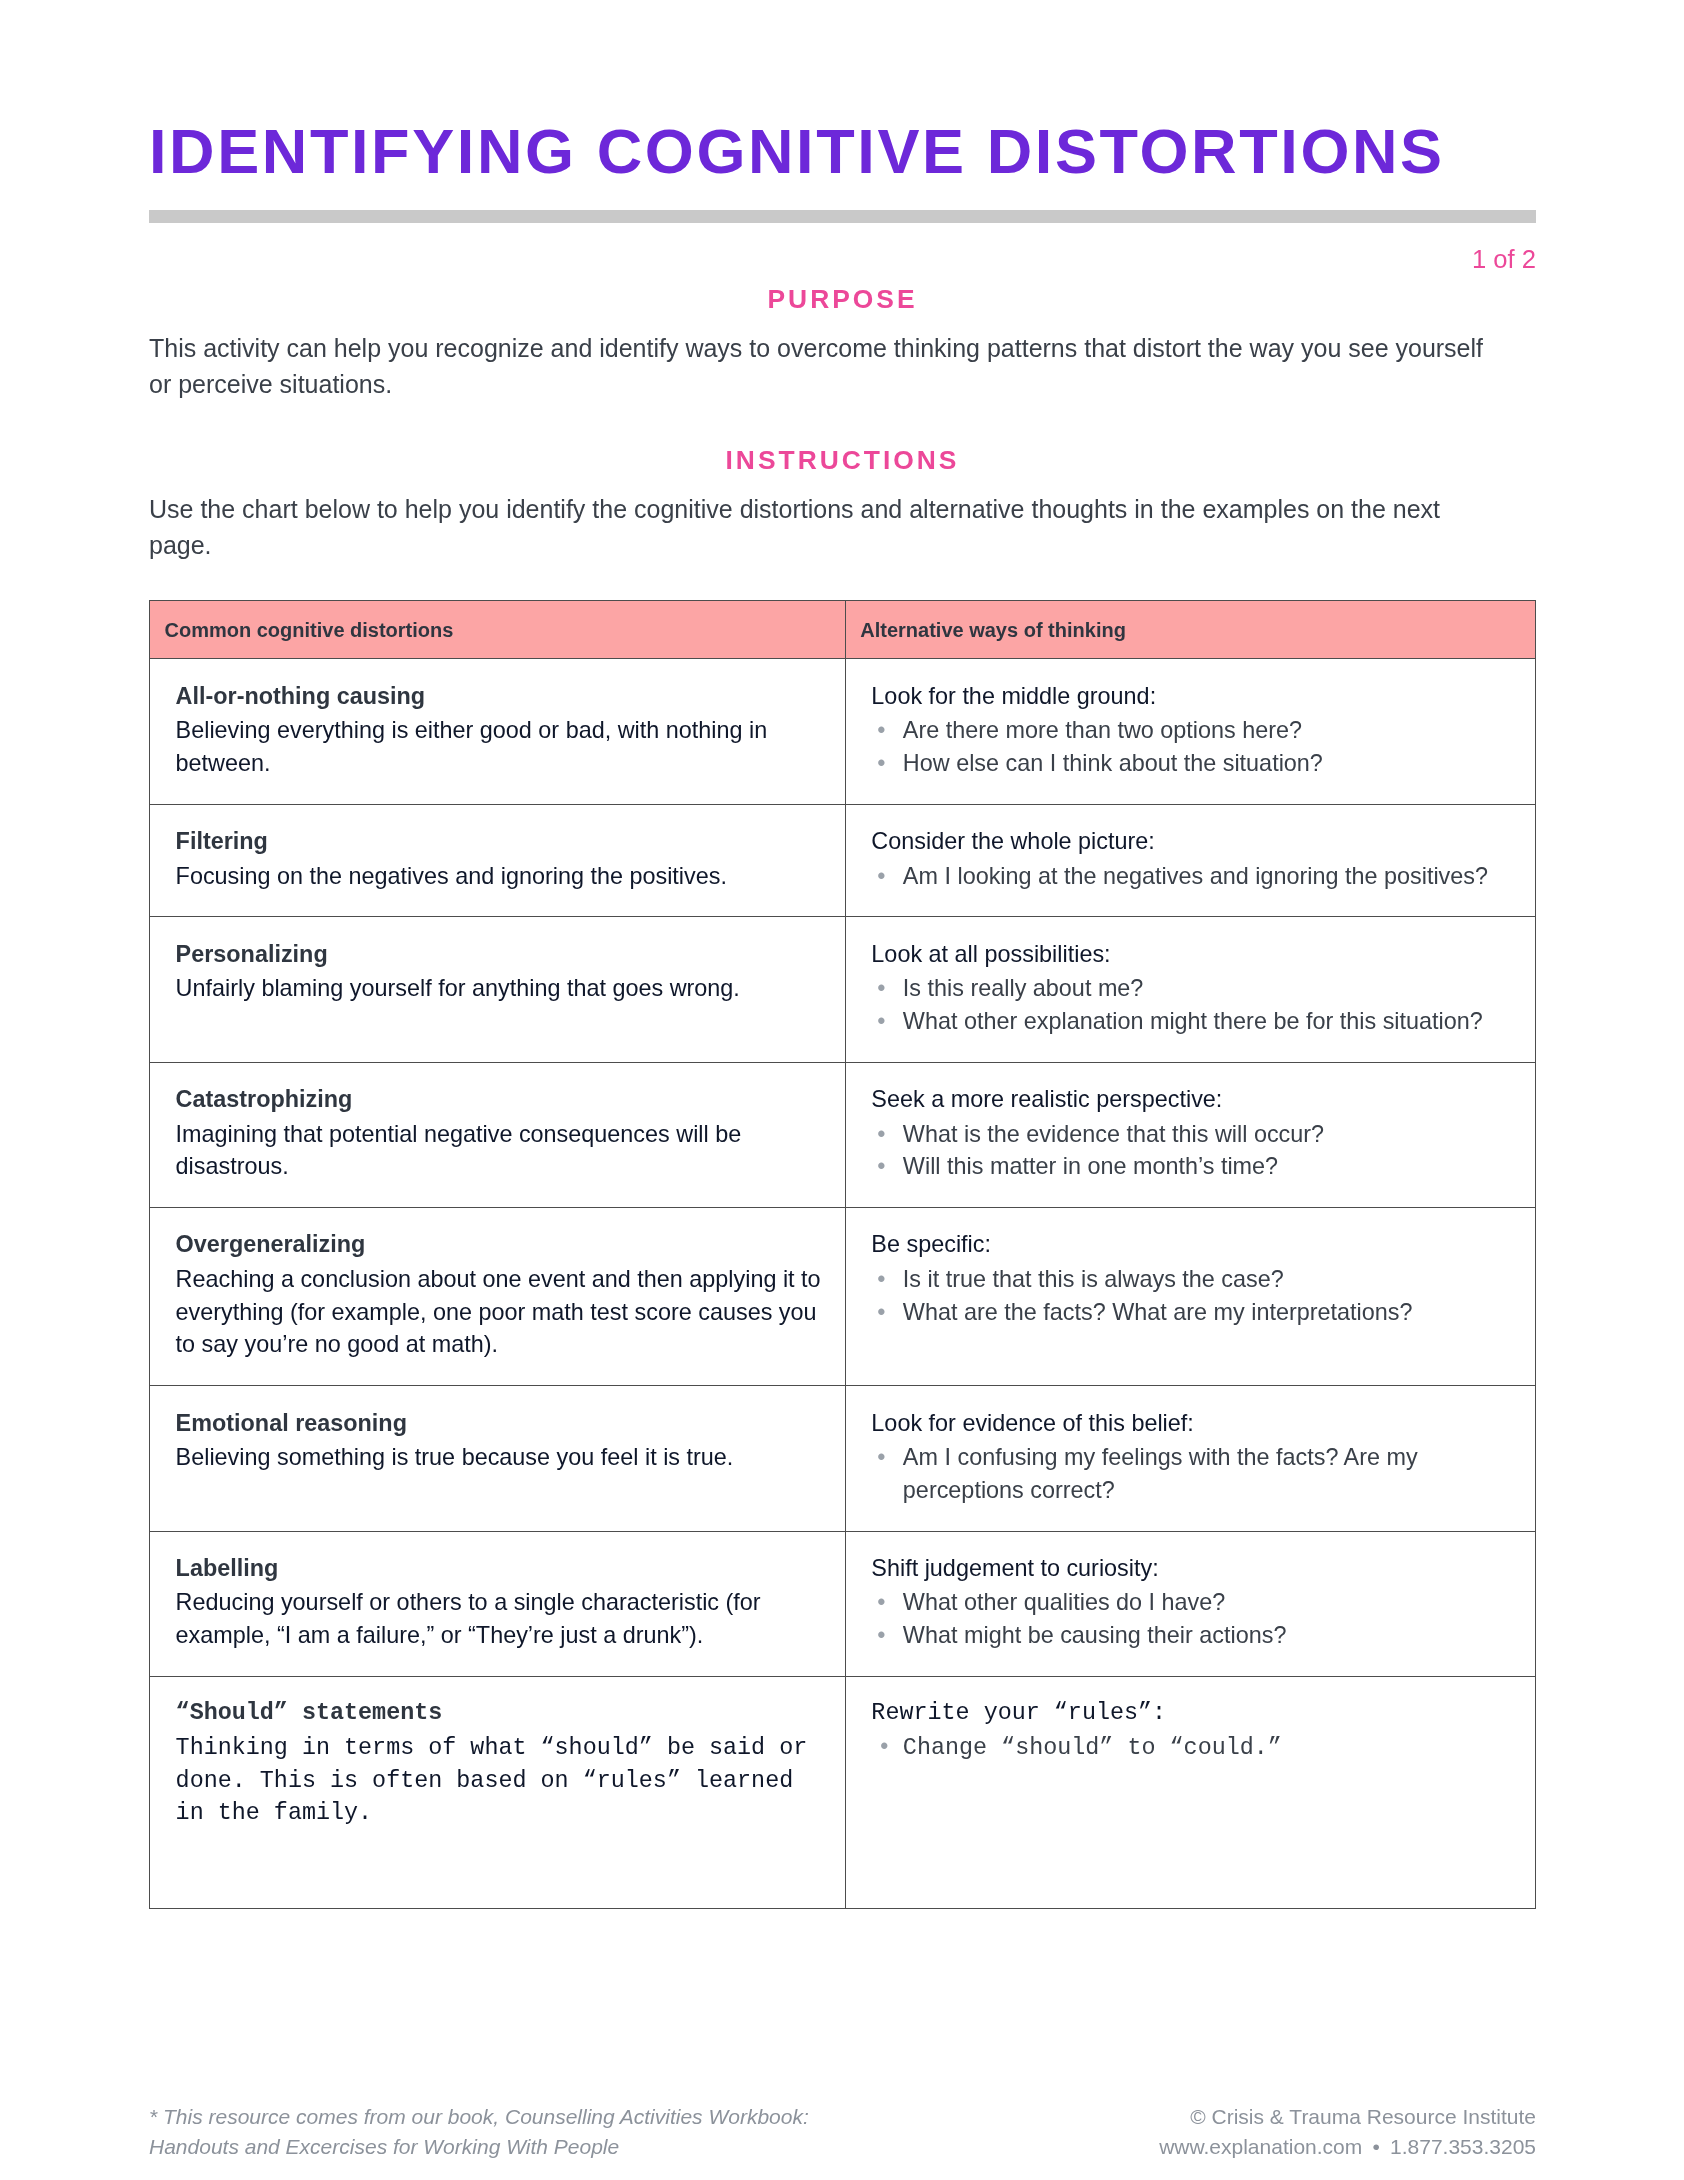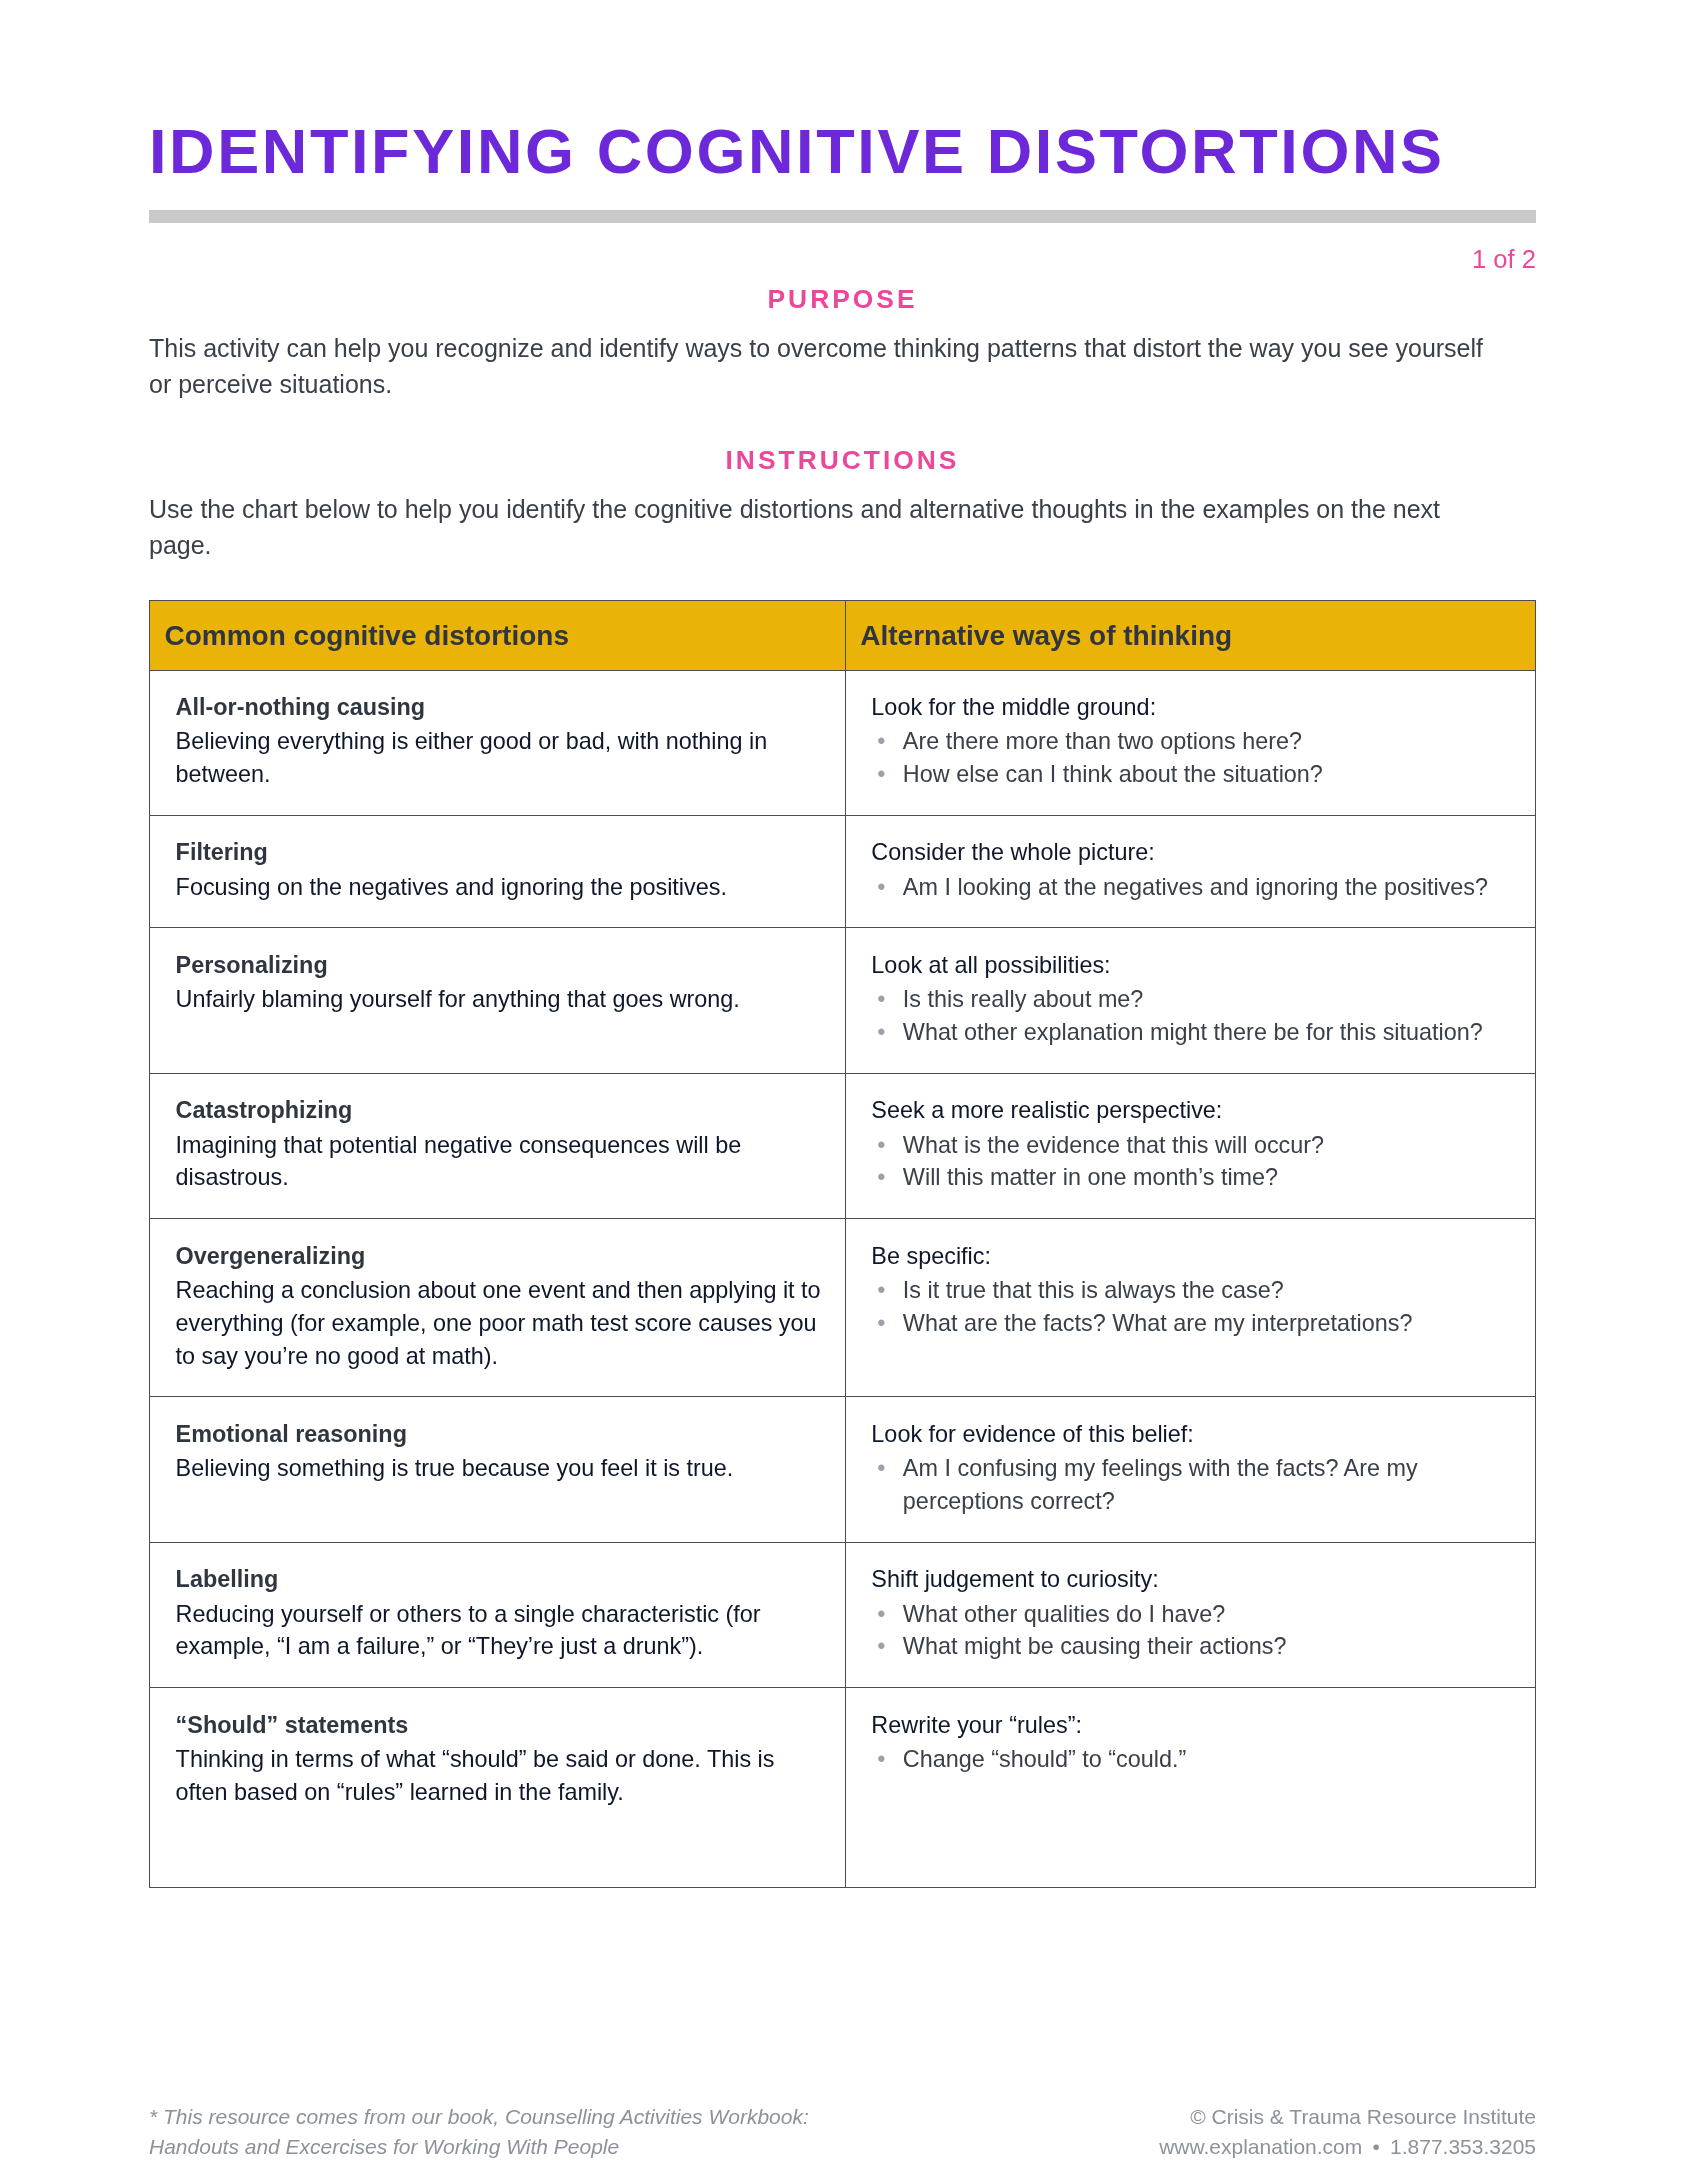--- a/index.html
+++ b/index.html
@@ -67,31 +67,32 @@
     font-size: 23.4px;
     line-height: 1.4;
   }
   table.distortions th,
   table.distortions td {
     border: 1.3px solid #4d4d4d;
     vertical-align: top;
     text-align: left;
   }
   table.distortions th {
-    background: #eab308;
+    background: #fca5a5;
     color: #2f3640;
-    font-size: 28px;
+    font-size: 20px;
     font-weight: bold;
     padding: 14.5px 15.3px 14.5px 14.5px;
   }
   table.distortions td {
     padding: 20.4px 22px 24px 25.6px;
   }
   table.distortions tbody tr:last-child td {
     padding-bottom: 78px;
+    font-family: Liberation Mono, monospace;
   }
   .term {
     font-weight: bold;
     color: #2f3640;
     margin-bottom: 1.7px;
   }
   .desc, .lead {
     color: #0f172a;
   }
   ul.bullets {

